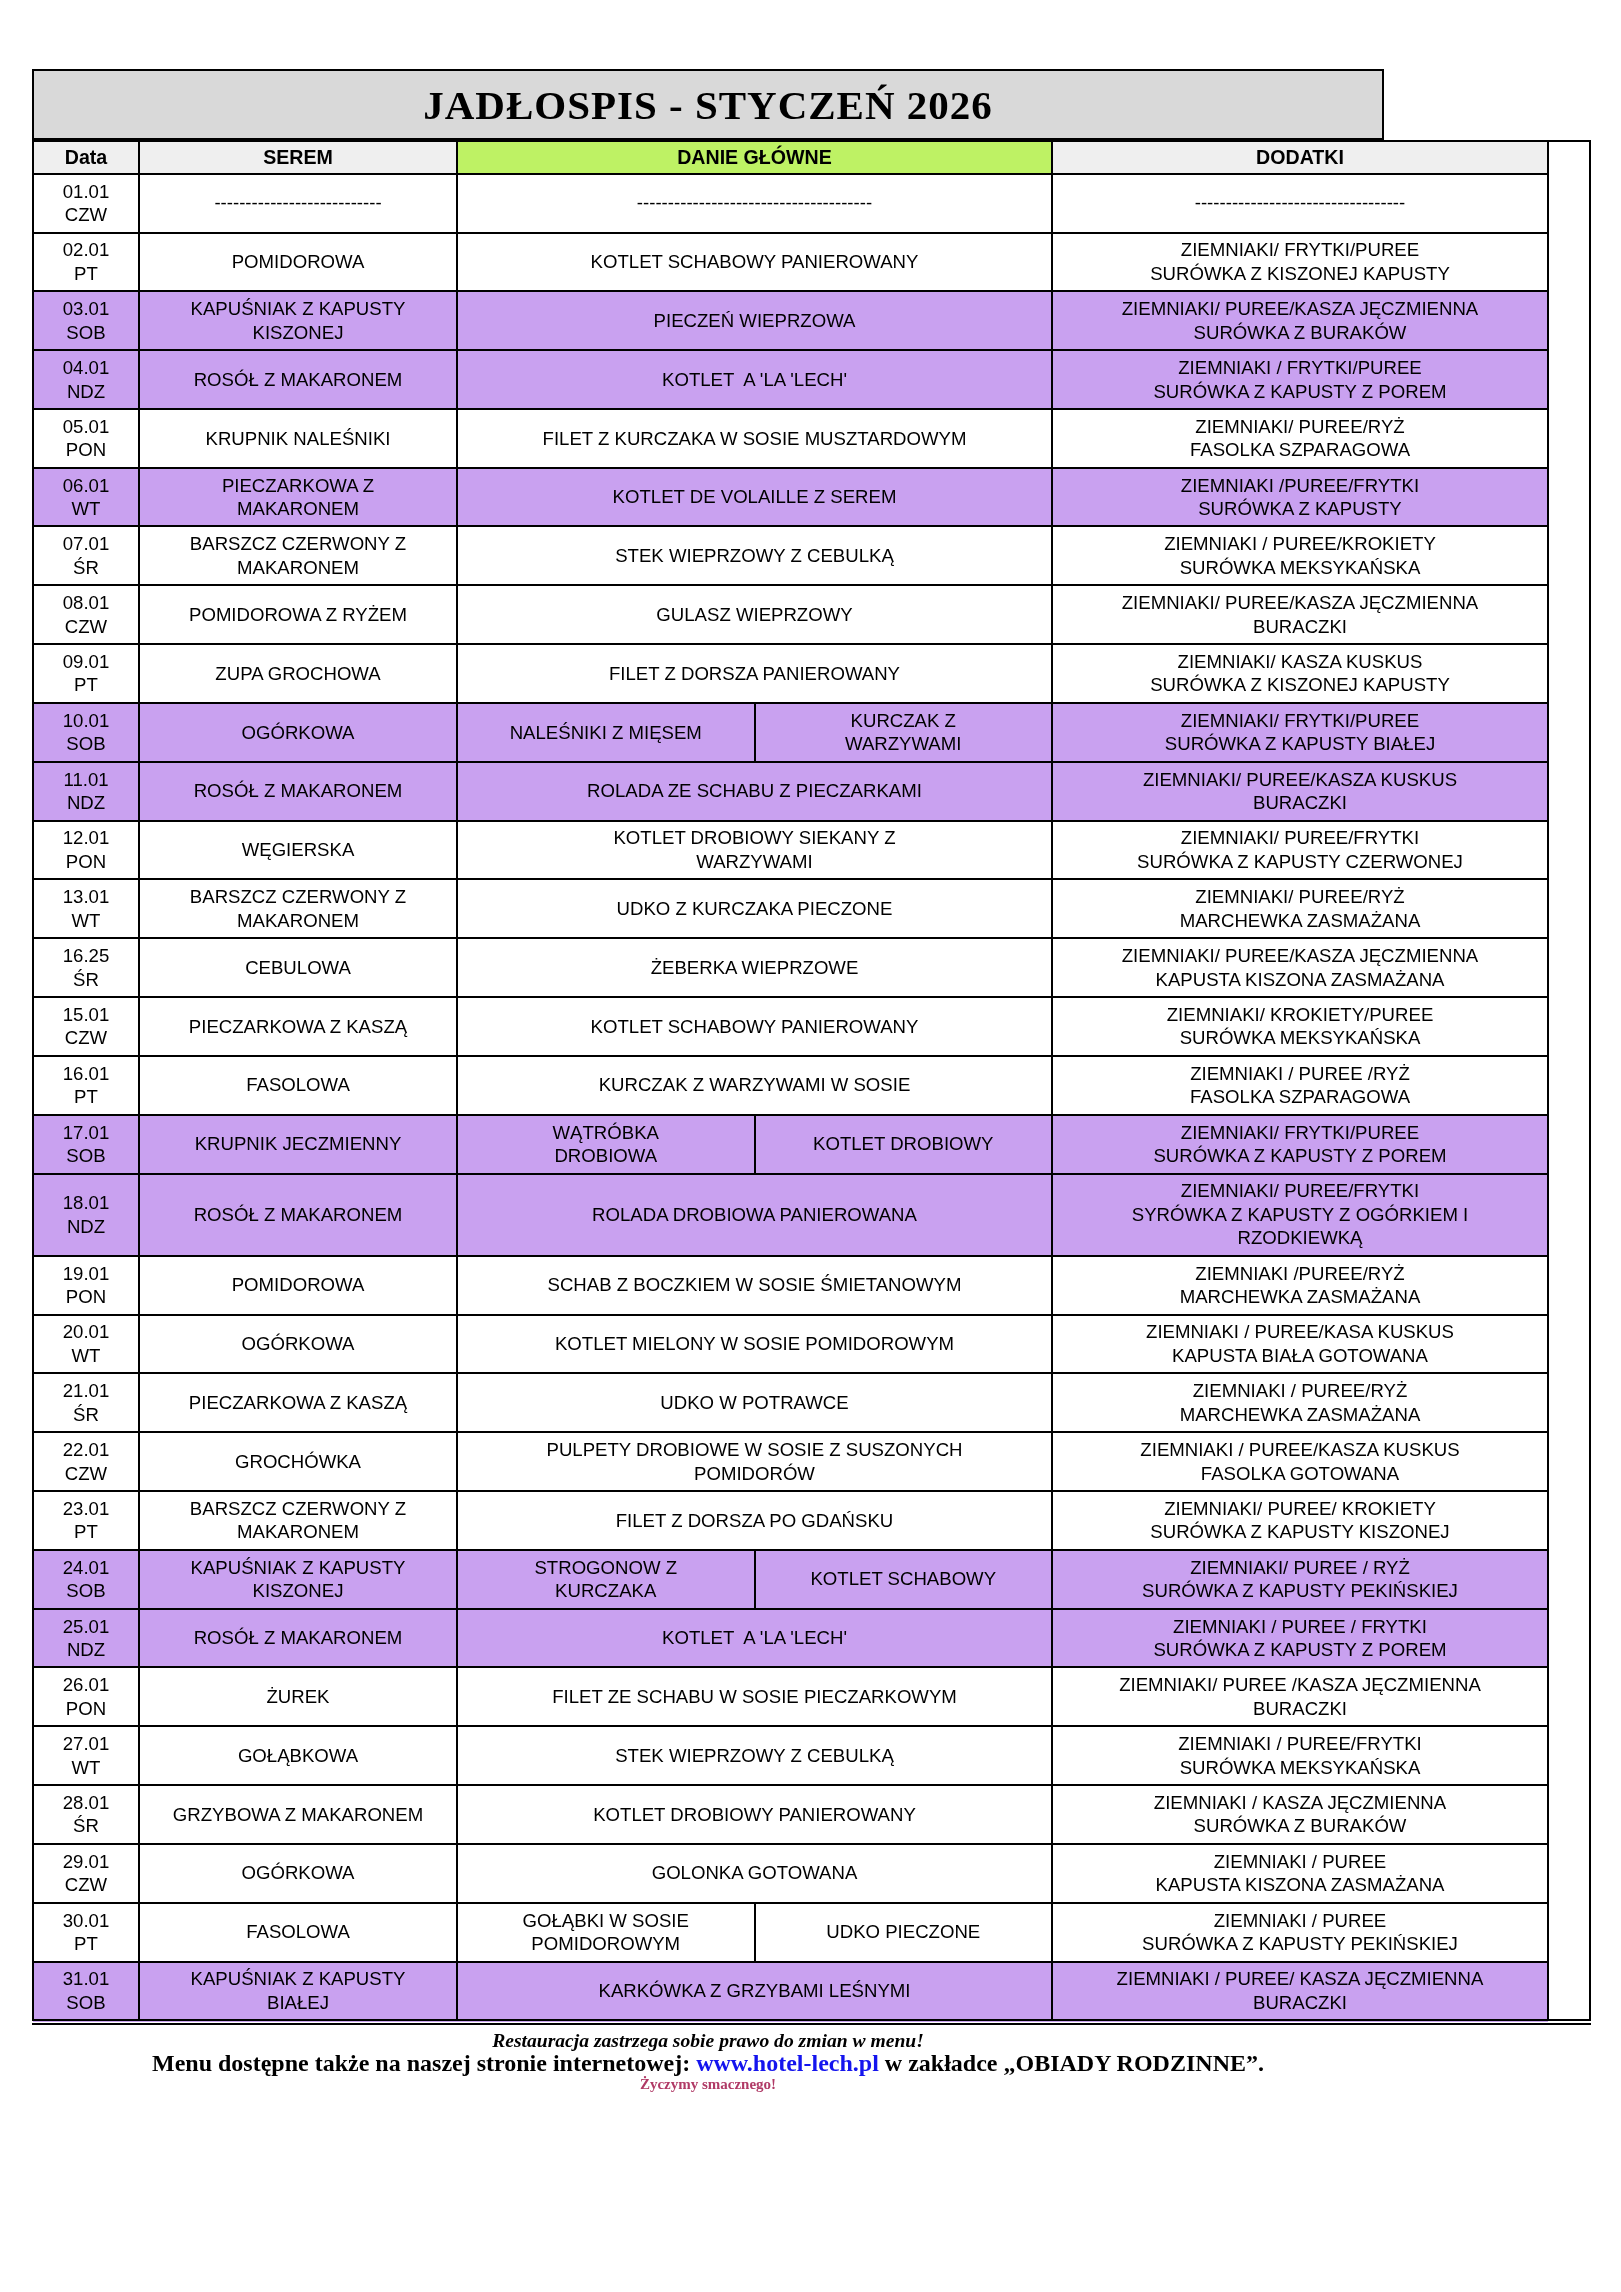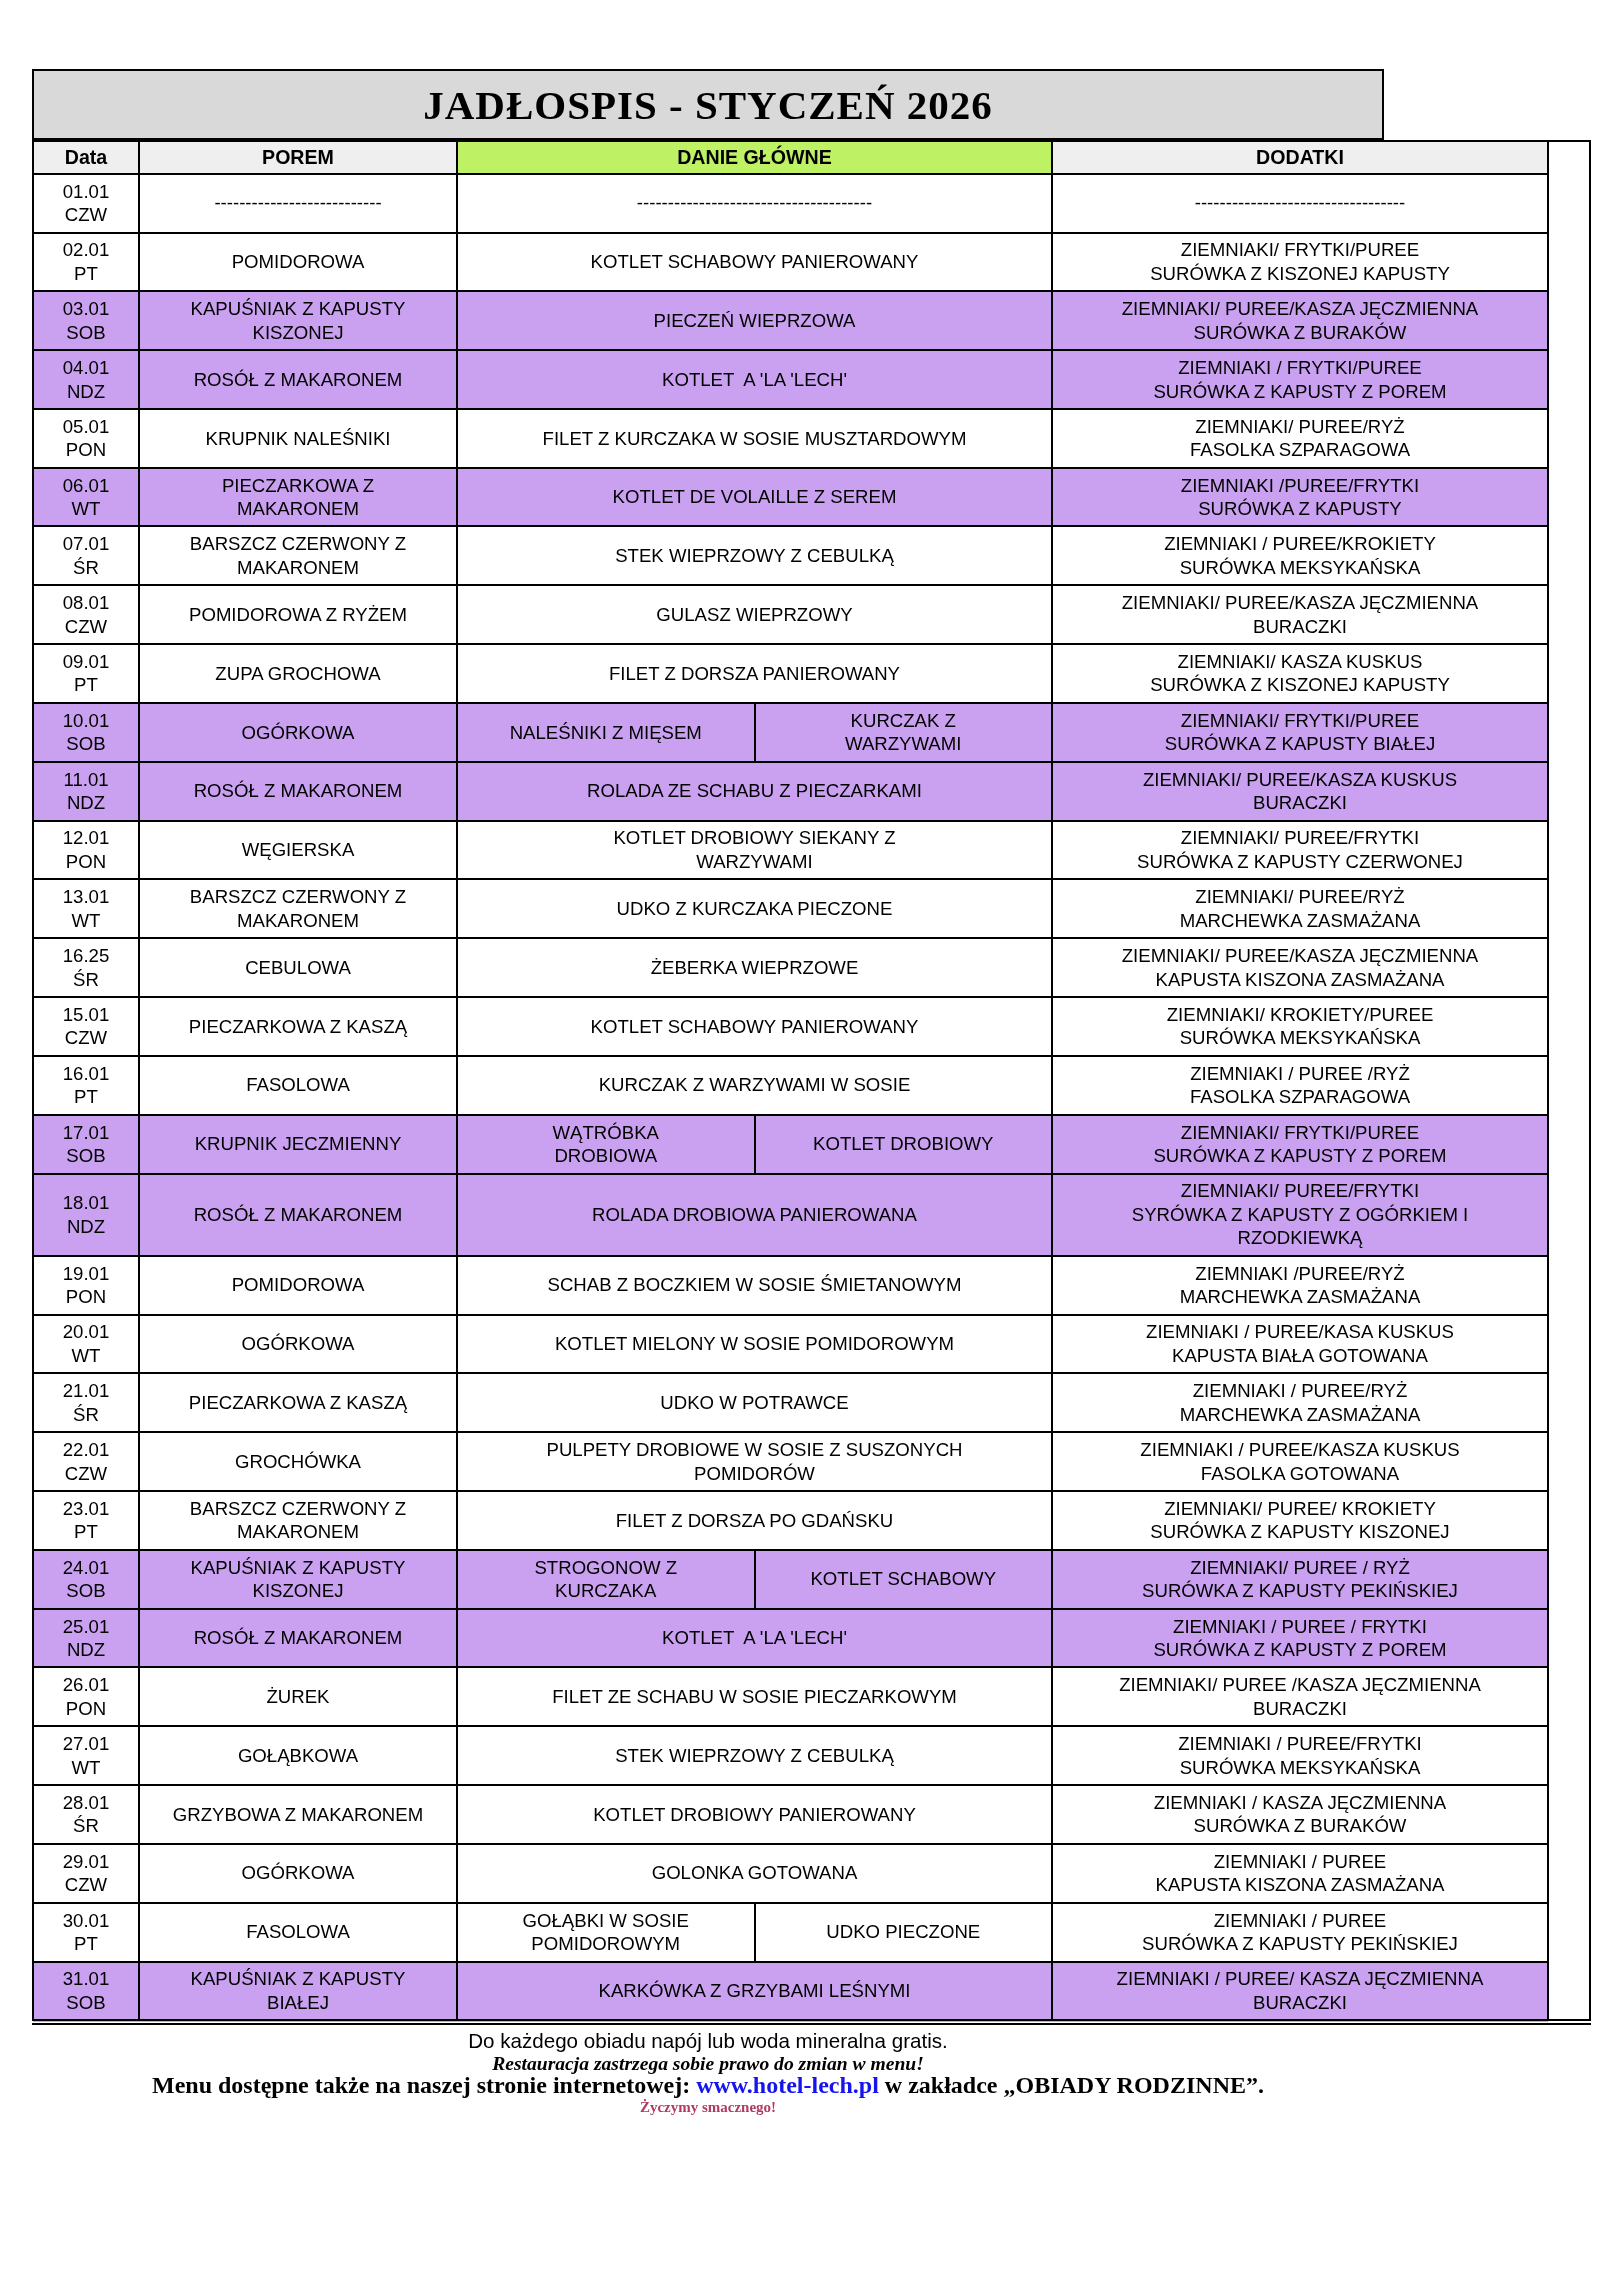--- a/index.html
+++ b/index.html
@@ -81,21 +81,21 @@
     <colgroup>
       <col style="width:106px">
       <col style="width:318px">
       <col style="width:595px">
       <col style="width:496px">
       <col style="width:42px">
     </colgroup>
     <thead>
       <tr>
         <th style="background: rgb(239, 239, 239);">Data</th>
-        <th style="background: rgb(239, 239, 239);">POREM</th>
+        <th style="background: rgb(239, 239, 239);">SEREM</th>
         <th style="background: #bef264;">DANIE GŁÓWNE</th>
         <th style="background: rgb(239, 239, 239);">DODATKI</th>
         <th class="spacer" rowspan="32"></th>
       </tr>
     </thead>
     <tbody id="menu-body">
         <tr>
           <td class="date-cell">01.01
 CZW</td>
           <td class="soup-cell">---------------------------</td>
@@ -353,20 +353,19 @@
           <td class="soup-cell">KAPUŚNIAK Z KAPUSTY
 BIAŁEJ</td>
           <td class="main-cell">KARKÓWKA Z GRZYBAMI LEŚNYMI</td>
           <td class="sides-cell">ZIEMNIAKI / PUREE/ KASZA JĘCZMIENNA
 BURACZKI</td>
         </tr>
       </tbody>
   </table>
 
   <div class="footer">
-    <div class="f1">Do każdego obiadu napój lub woda mineralna gratis.</div>
     <div class="f2">Restauracja zastrzega sobie prawo do zmian w menu!</div>
     <div class="f3"><span>Menu dostępne także na naszej stronie internetowej: </span><a href="#" id="site-link" style="color: rgb(20, 20, 238);">www.hotel-lech.pl</a><span> w zakładce „OBIADY RODZINNE”.</span></div>
     <div class="f4" id="greeting" style="color: rgb(176, 58, 102);">Życzymy smacznego!</div>
   </div>
 
 </div>
 
 
 </body></html>

